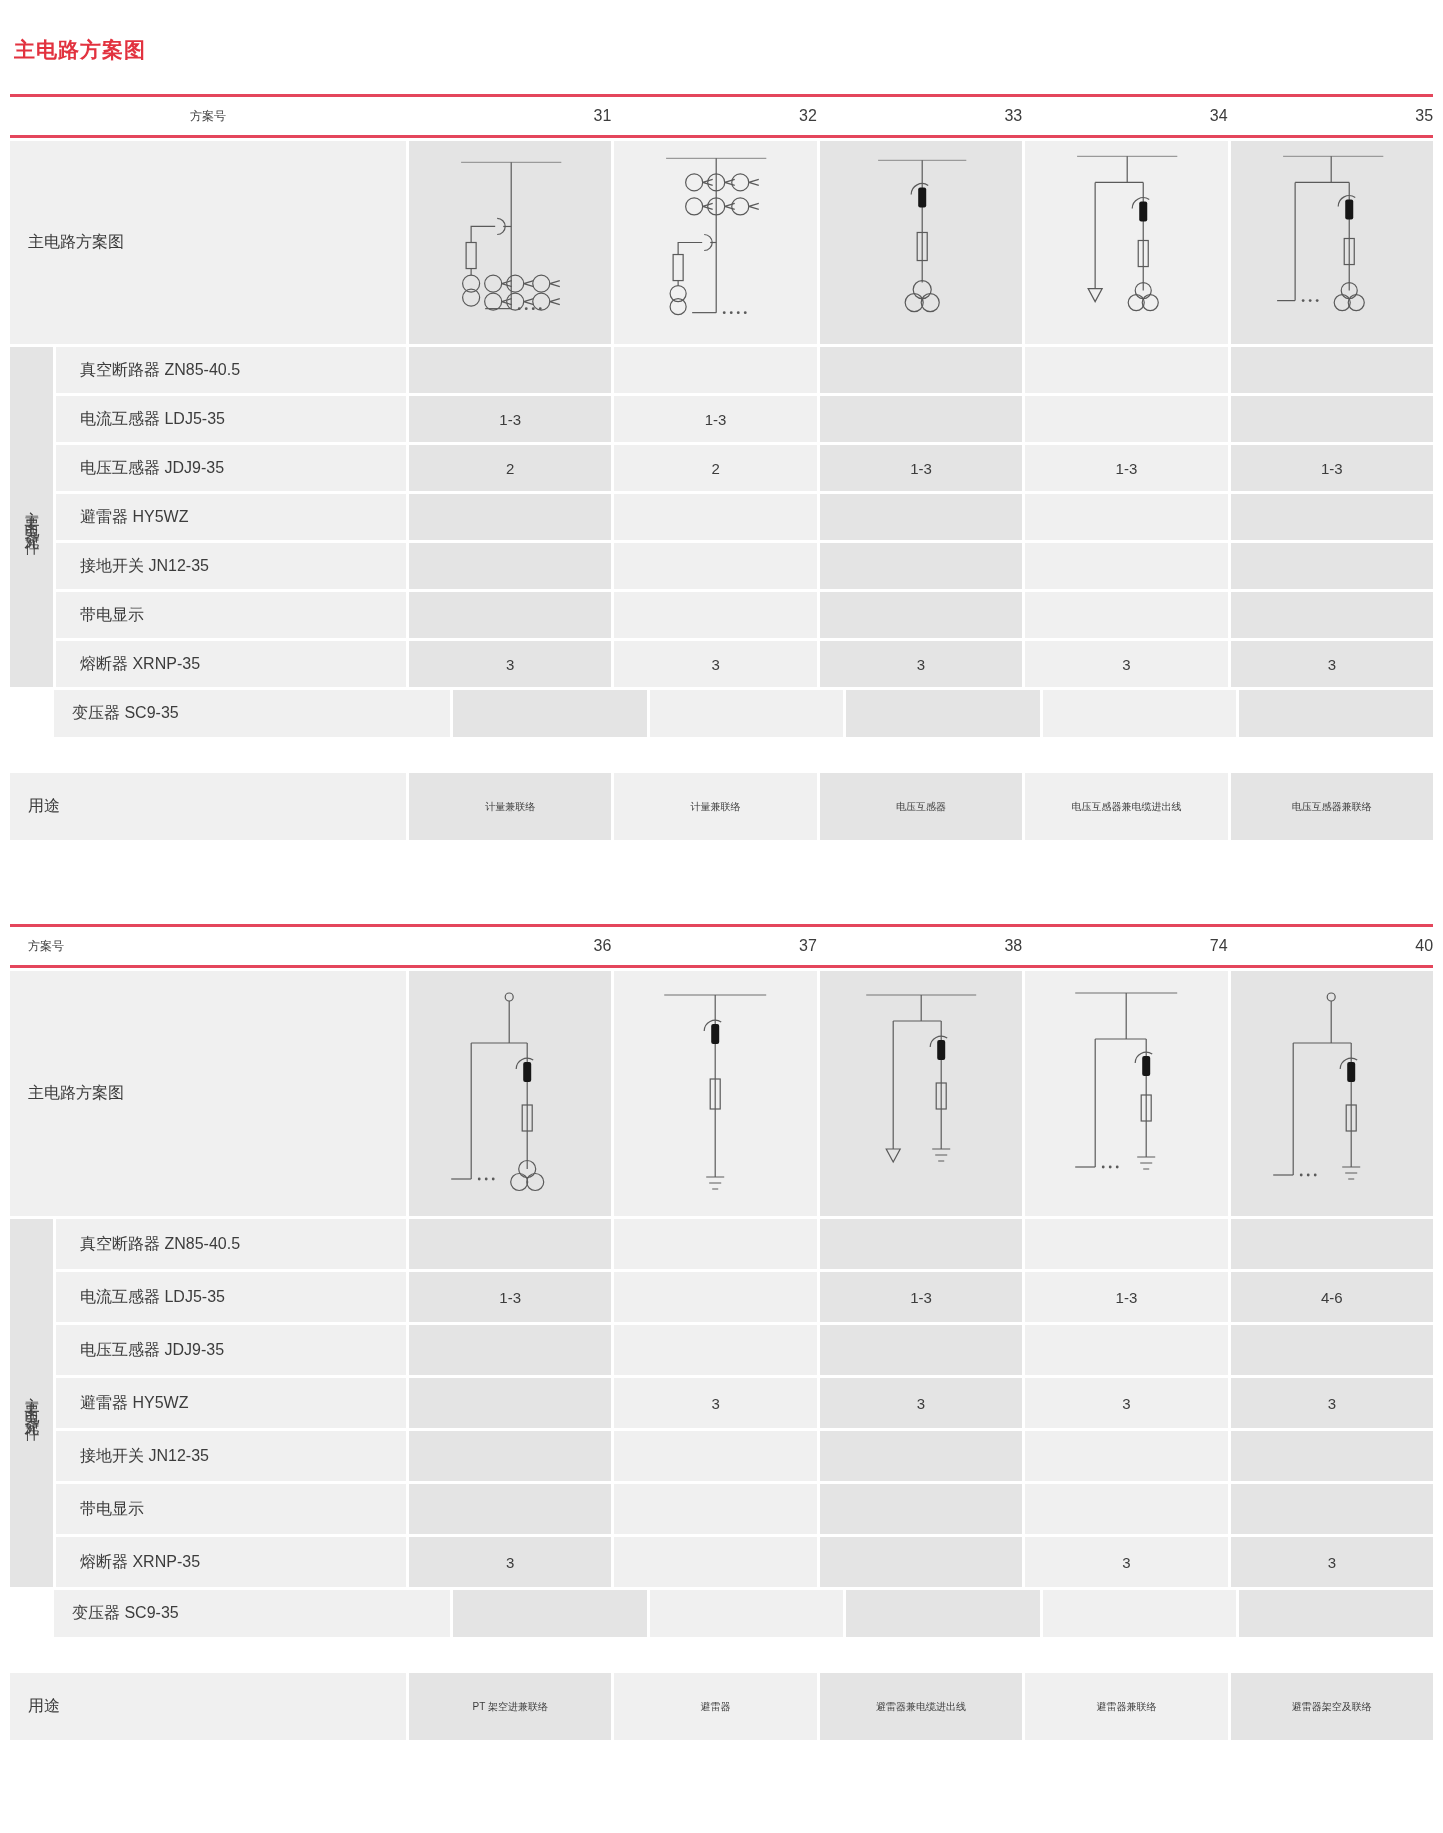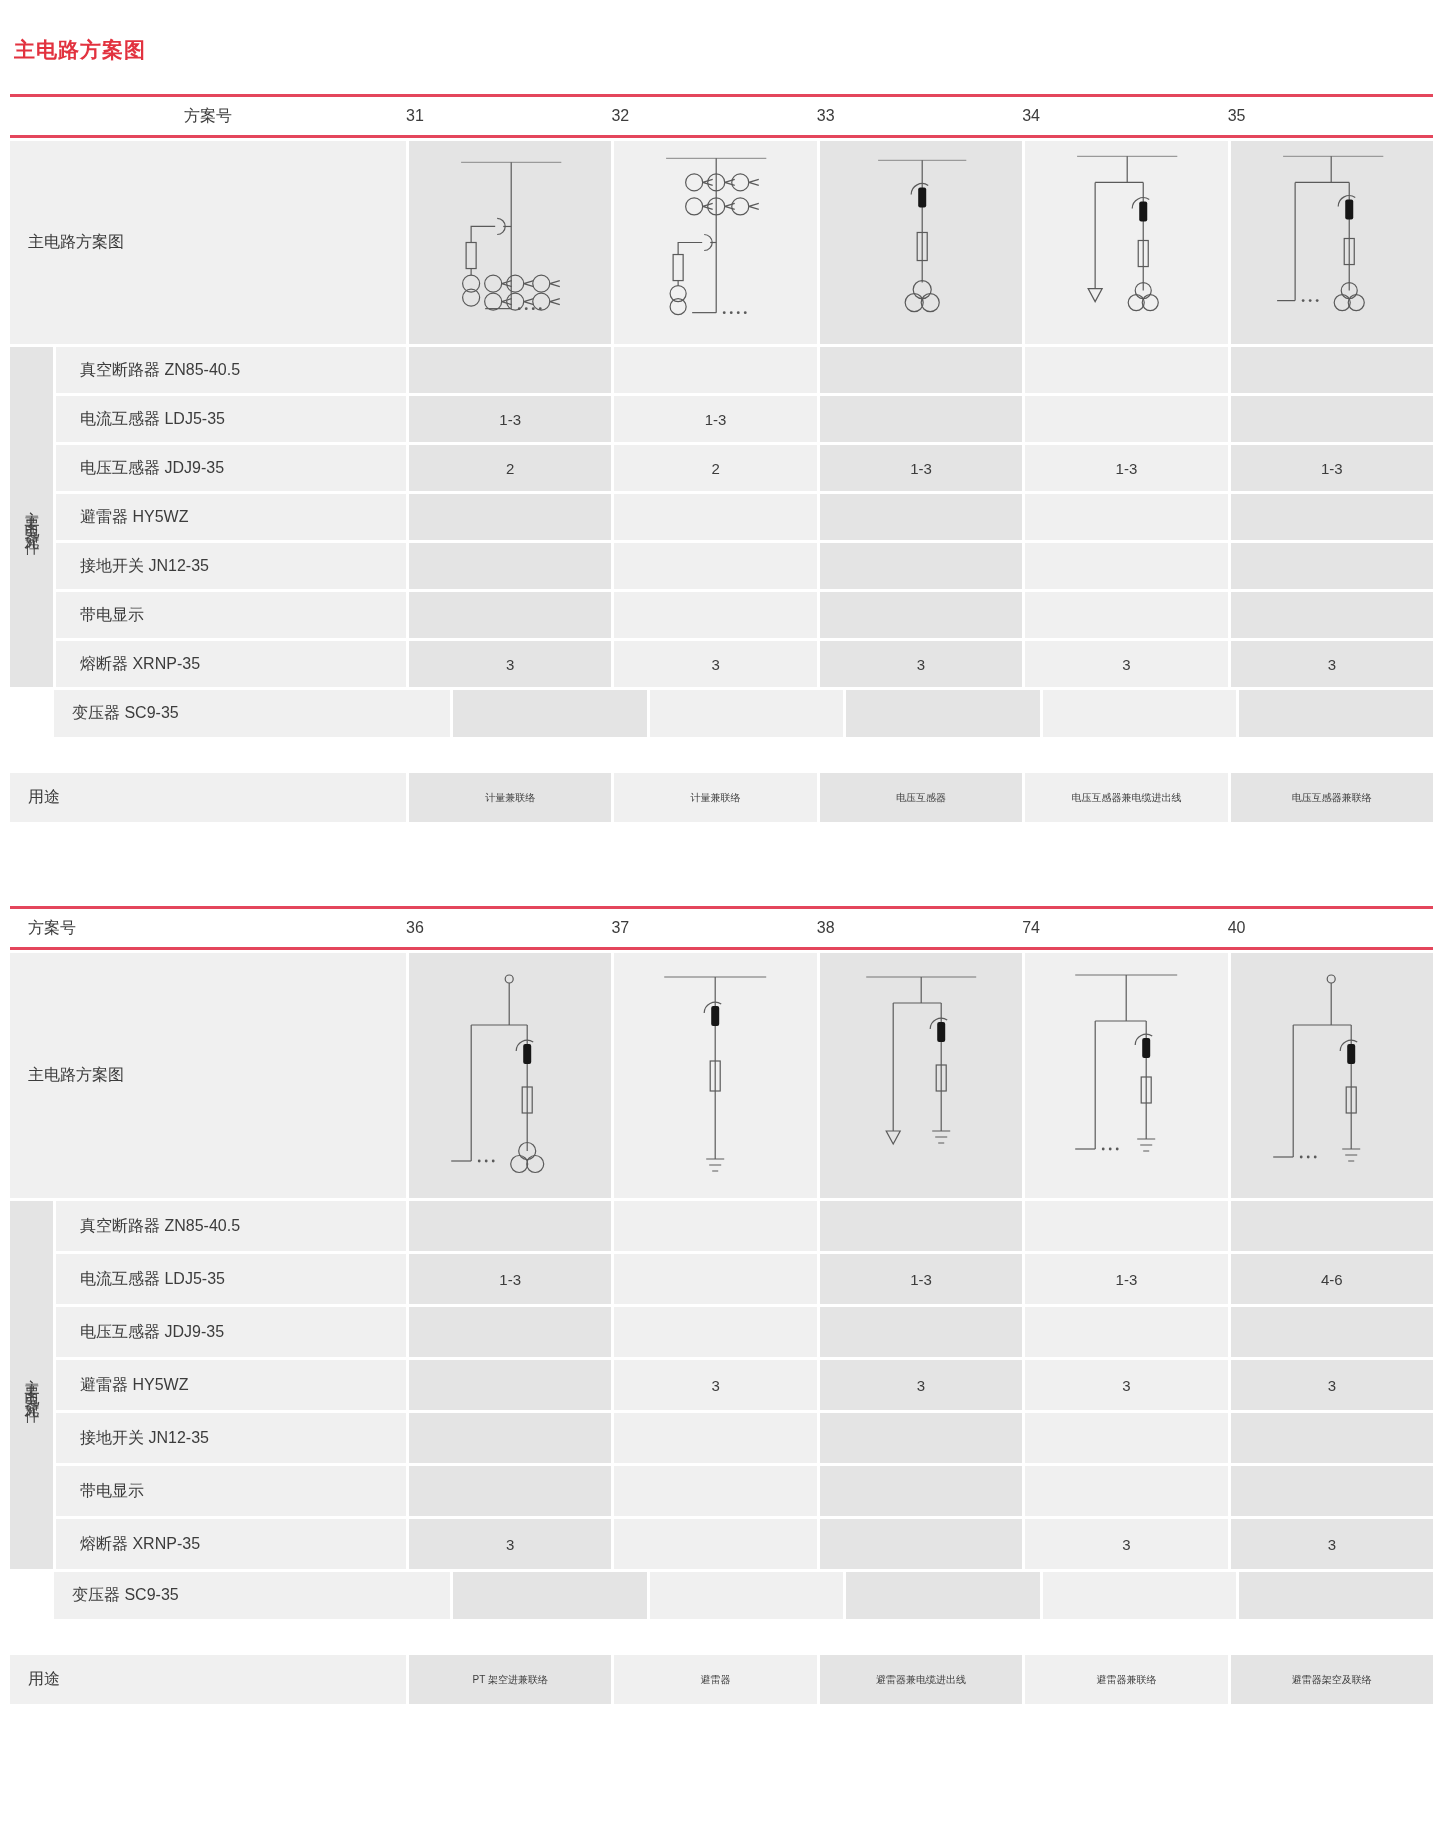--- a/index.html
+++ b/index.html
@@ -15,23 +15,23 @@
     margin:36px 0 0 4px;letter-spacing:1px;
   }
   .tbl{margin-top:0;}
   .tbl1{margin-top:30px;}
   .tbl2{margin-top:84px;}
   .thead{
     display:flex;align-items:center;height:38px;
     border-top:3px solid #e4465c;border-bottom:3px solid #e4465c;
     background:#fff;
   }
-  .thead .hlbl{width:396px;text-align:center;font-size:16px;box-sizing:border-box;font-family:Liberation Serif, serif;}
+  .thead .hlbl{width:396px;text-align:center;font-size:12px;box-sizing:border-box;font-family:Liberation Serif, serif;}
   .thead.leftlbl .hlbl{text-align:left;padding-left:18px;}
-  .thead .hnum{flex:1;text-align:left;font-size:16px;}
+  .thead .hnum{flex:1;text-align:right;font-size:16px;}
 
   .row{display:flex;gap:3px;margin-top:3px;}
   .lblcell{
     width:396px;background:#f0f0f0;display:flex;align-items:center;
     padding-left:18px;box-sizing:border-box;font-size:16px;flex-shrink:0;
   }
   .valcell{
     flex:1;display:flex;align-items:center;justify-content:center;
     font-size:15px;text-align:center;overflow:hidden;
   }
@@ -51,21 +51,21 @@
     font-size:15px;letter-spacing:6px;color:#3c3c3c;
   }
   .grows{flex:1;display:flex;flex-direction:column;gap:3px;}
   .grow{display:flex;gap:3px;height:46px;}
   .t2g .grow{height:50px;}
   .glbl{
     width:350px;background:#f0f0f0;display:flex;align-items:center;
     padding-left:24px;box-sizing:border-box;font-size:16px;flex-shrink:0;
   }
   .simple{height:47px;padding-left:44px;}
-  .usage{height:49px;margin-top:36px;}
+  .usage{height:67px;margin-top:36px;}
   .usage .valcell{font-size:10px;}
 
   
   svg .st{stroke:#5a5a5a;fill:none;stroke-width:1.2;}
   svg .bus{stroke:#9a9a9a;fill:none;stroke-width:1.4;}
   svg .fill{fill:#161616;stroke:none;}
   svg .dot{fill:#5a5a5a;stroke:none;}
 </style>
 </head>
 <body>

